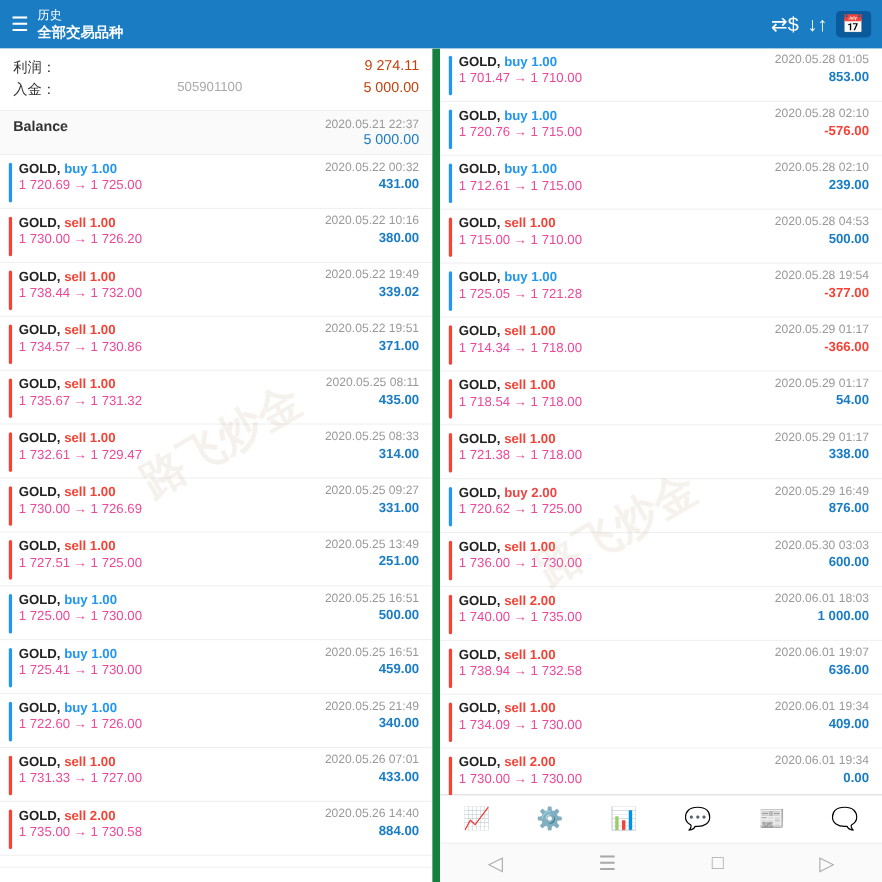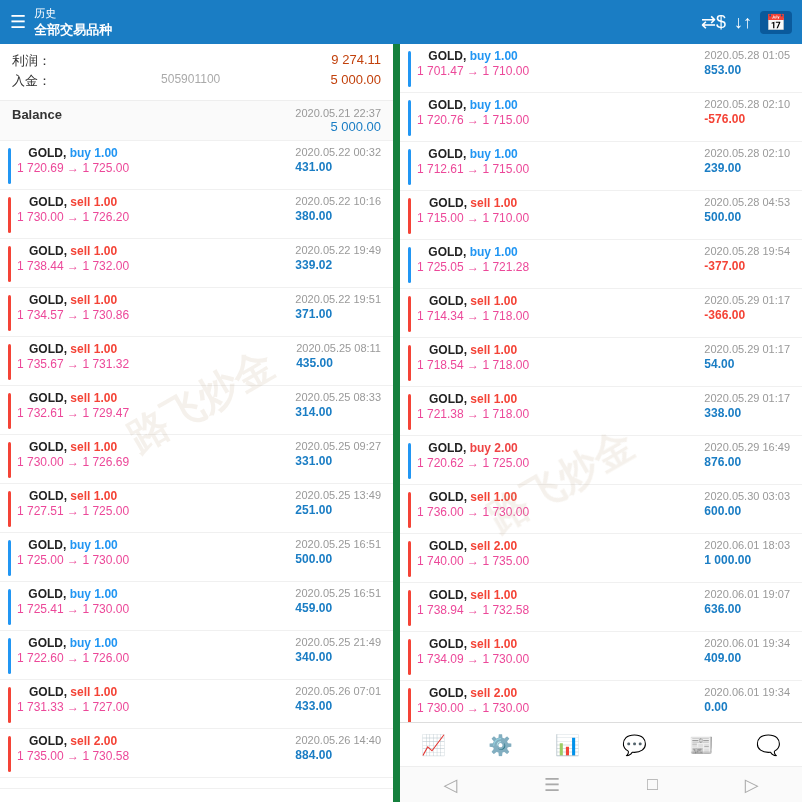--- a/index.html
+++ b/index.html
@@ -161,34 +161,33 @@
       margin-right: 6px;
       margin-top: 2px;
       border-radius: 2px;
     }
     .indicator-red { background: #f44336; }
     .indicator-blue { background: #2196f3; }
 
     .trade-info {
       display: flex;
       flex-direction: column;
-      align-items: center;
     }
     .trade-name {
       font-size: 12px;
       color: #222;
       font-weight: bold;
     }
     .trade-prices {
       font-size: 12px;
       color: #ec4899;
       margin-top: 1px;
     }
     .trade-right {
-      text-align: left;
+      text-align: right;
     }
     .trade-date {
       font-size: 11px;
       color: #999;
     }
     .trade-profit {
       font-size: 12px;
       font-weight: bold;
       margin-top: 2px;
     }

